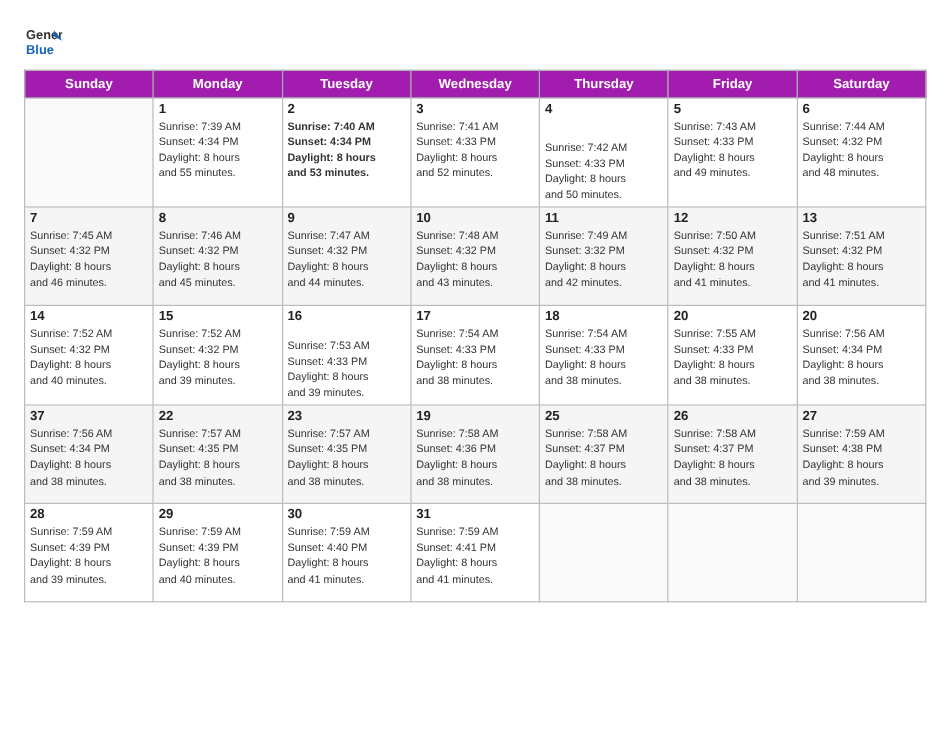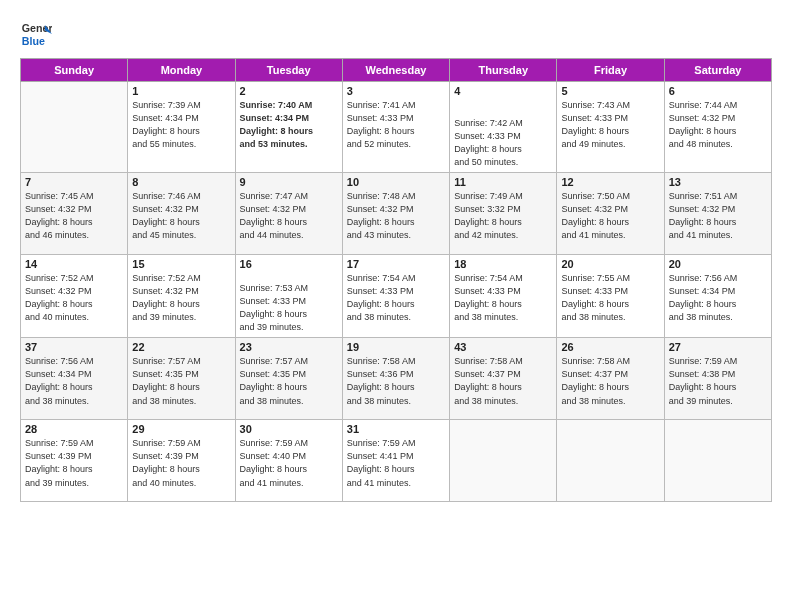--- a/index.html
+++ b/index.html
@@ -291,21 +291,21 @@
 and 38 minutes.</div>
           </td>
           <td>
             <span class="day-num">19</span>
             <div class="day-info" style="white-space: pre-line;">Sunrise: 7:58 AM
 Sunset: 4:36 PM
 Daylight: 8 hours
 and 38 minutes.</div>
           </td>
           <td>
-            <span class="day-num">43</span>
+            <span class="day-num">25</span>
             <div class="day-info" style="white-space: pre-line;">Sunrise: 7:58 AM
 Sunset: 4:37 PM
 Daylight: 8 hours
 and 38 minutes.</div>
           </td>
           <td>
             <span class="day-num">26</span>
             <div class="day-info" style="white-space: pre-line;">Sunrise: 7:58 AM
 Sunset: 4:37 PM
 Daylight: 8 hours

